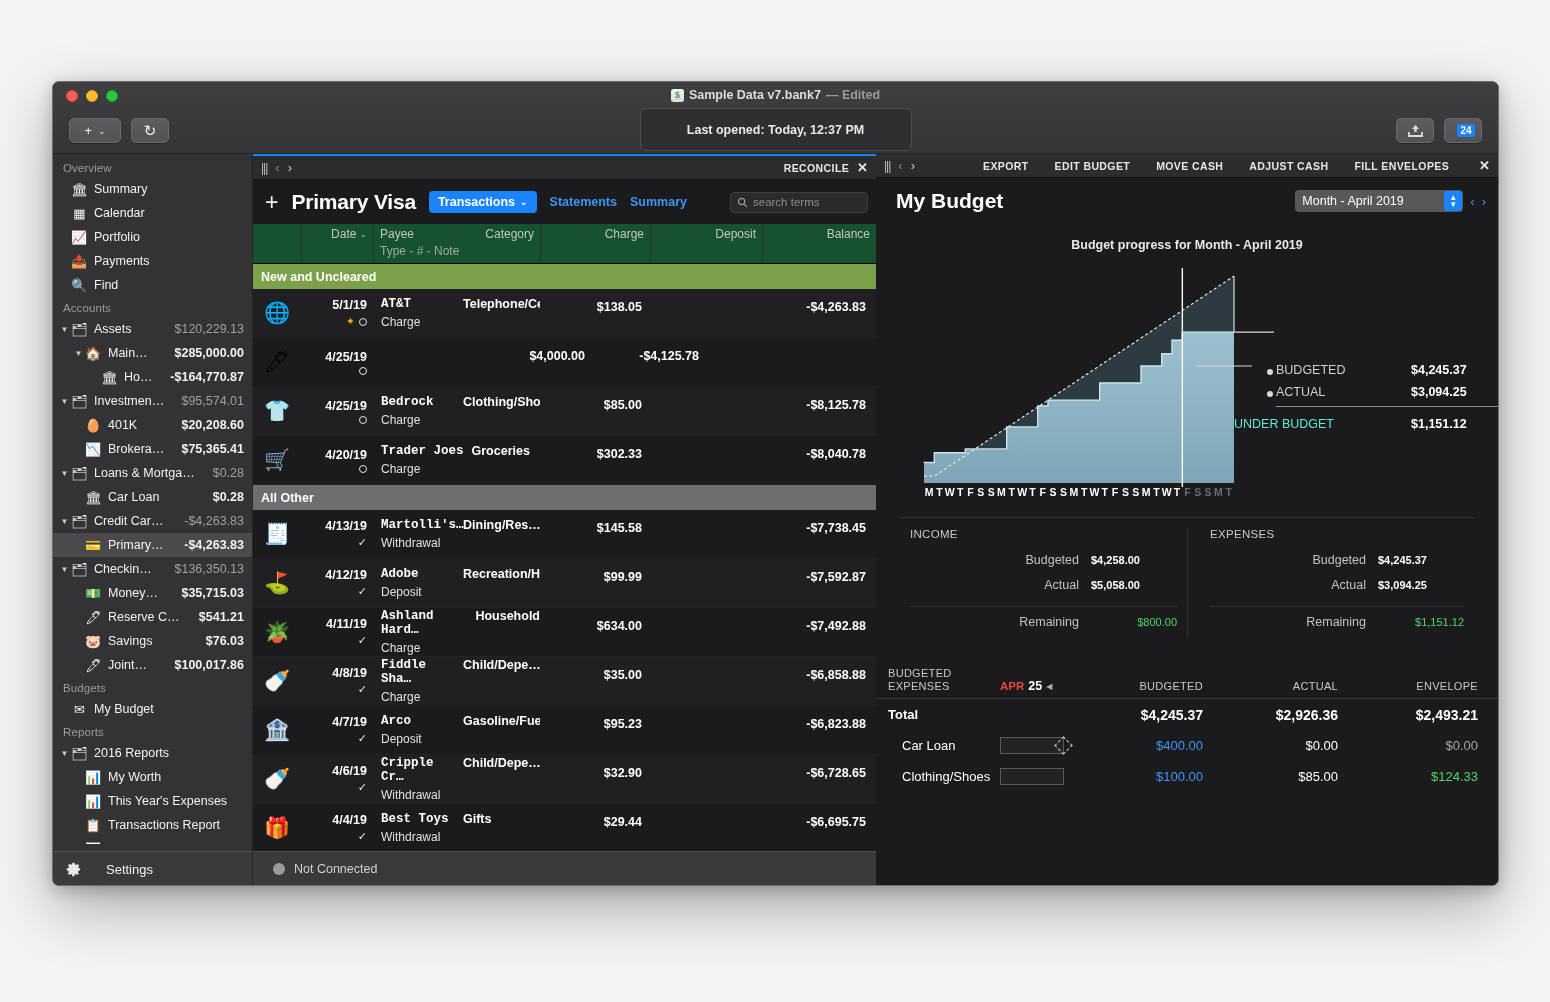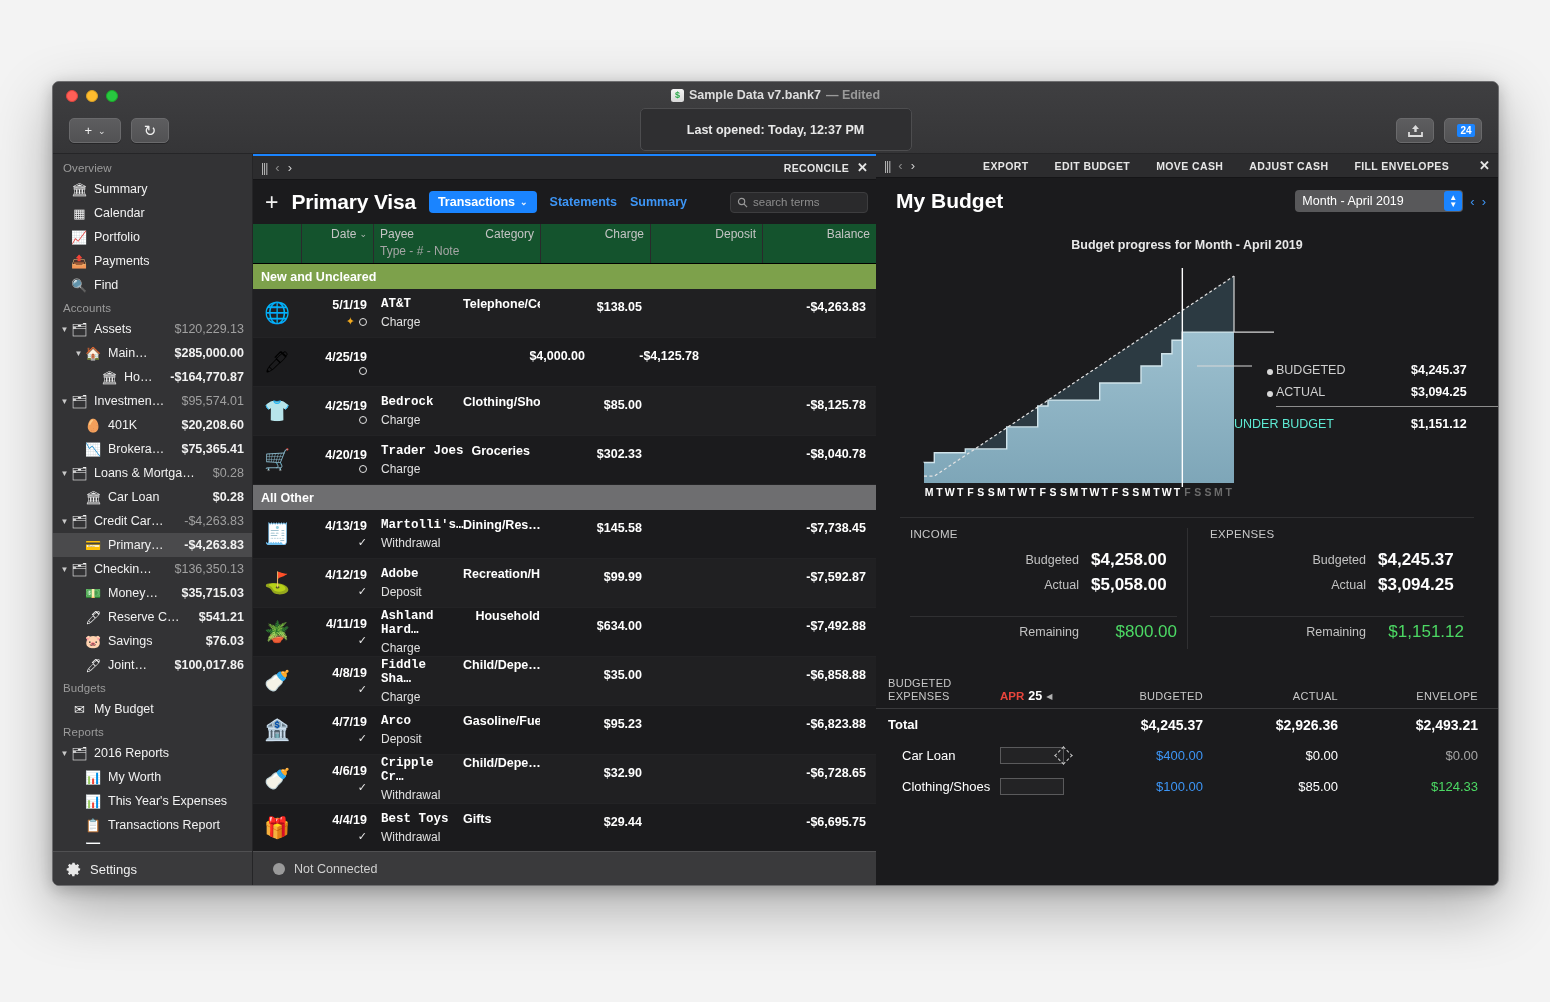--- a/index.html
+++ b/index.html
@@ -99,21 +99,21 @@
   }
   .sb-label { flex: 1 1 auto; overflow: hidden; text-overflow: ellipsis; }
   .sb-amt { font-size: 12.5px; font-weight: bold; margin-left: 6px; }
   .sb-amt.dim { color: #a0a0a0; font-weight: normal; }
   .disc { width: 11px; flex: 0 0 11px; font-size: 8px; color: #c9c9c9; text-align: center; }
   .lvl1 { padding-left: 6px; } .lvl2 { padding-left: 20px; } .lvl3 { padding-left: 36px; }
 
   .settings-bar {
     position: absolute; left: 0; bottom: 0; width: 200px; height: 35px;
     background: #3a3a3c; border-top: 1px solid #505052;
-    display: flex; align-items: center; padding-left: 12px; gap: 8px;
+    display: flex; align-items: center; padding-left: 12px; gap: 24px;
     font-size: 13px; color: #f0f0f0;
   }
 
   
   .center {
     flex: 0 0 623px; width: 623px; background: #1b1b1d;
     border-top: 2px solid #1a84ff; position: relative; overflow: hidden;
   }
   .panel-bar {
     height: 24px; background: #2c2c2e; display: flex; align-items: center;
@@ -231,23 +231,23 @@
   .summary {
     position: relative; margin: 14px 24px 0 24px; padding-top: 10px;
     border-top: 1px solid #303032;
   }
   .sum-grid { display: flex; }
   .sum-col { flex: 1 1 50%; padding: 0 10px 8px; }
   .sum-col.right-col { border-left: 1px solid #303032; padding-left: 22px; }
   .sum-h { font-size: 11.5px; color: #c8c8c8; letter-spacing: .3px; margin-bottom: 7px; }
   .sum-row { display: flex; justify-content: flex-end; gap: 12px; height: 25px; align-items: center; }
   .sum-lbl { font-size: 12.5px; color: #c2c2c2; }
-  .sum-val { font-size: 17px; color: #fff; font-weight: bold; width: 86px; }
+  .sum-val { font-size: 11px; color: #fff; font-weight: bold; width: 86px; }
   .sum-val.green { color: #4cd964; font-weight: normal; text-align: right; }
-  .sum-rem { border-top: 1px solid #303032; margin-top: 19px; padding-top: 5px; }
+  .sum-rem { border-top: 1px solid #303032; margin-top: 9px; padding-top: 5px; }
 
   .bx-head {
     display: flex; align-items: flex-end; height: 44px; margin-top: 16px;
     padding: 0 20px 5px 12px; border-bottom: 1px solid #3a3a3c;
   }
   .bx-t { font-size: 11px; color: #c8c8c8; letter-spacing: .3px; line-height: 13px; }
   .bx-c1 { flex: 0 0 112px; }
   .bx-c2 { flex: 0 0 108px; display: flex; align-items: center; gap: 4px; }
   .bx-apr { color: #e8453c; font-size: 11.5px; font-weight: bold; }
   .bx-25 { color: #fff; font-size: 12.5px; font-weight: bold; }

